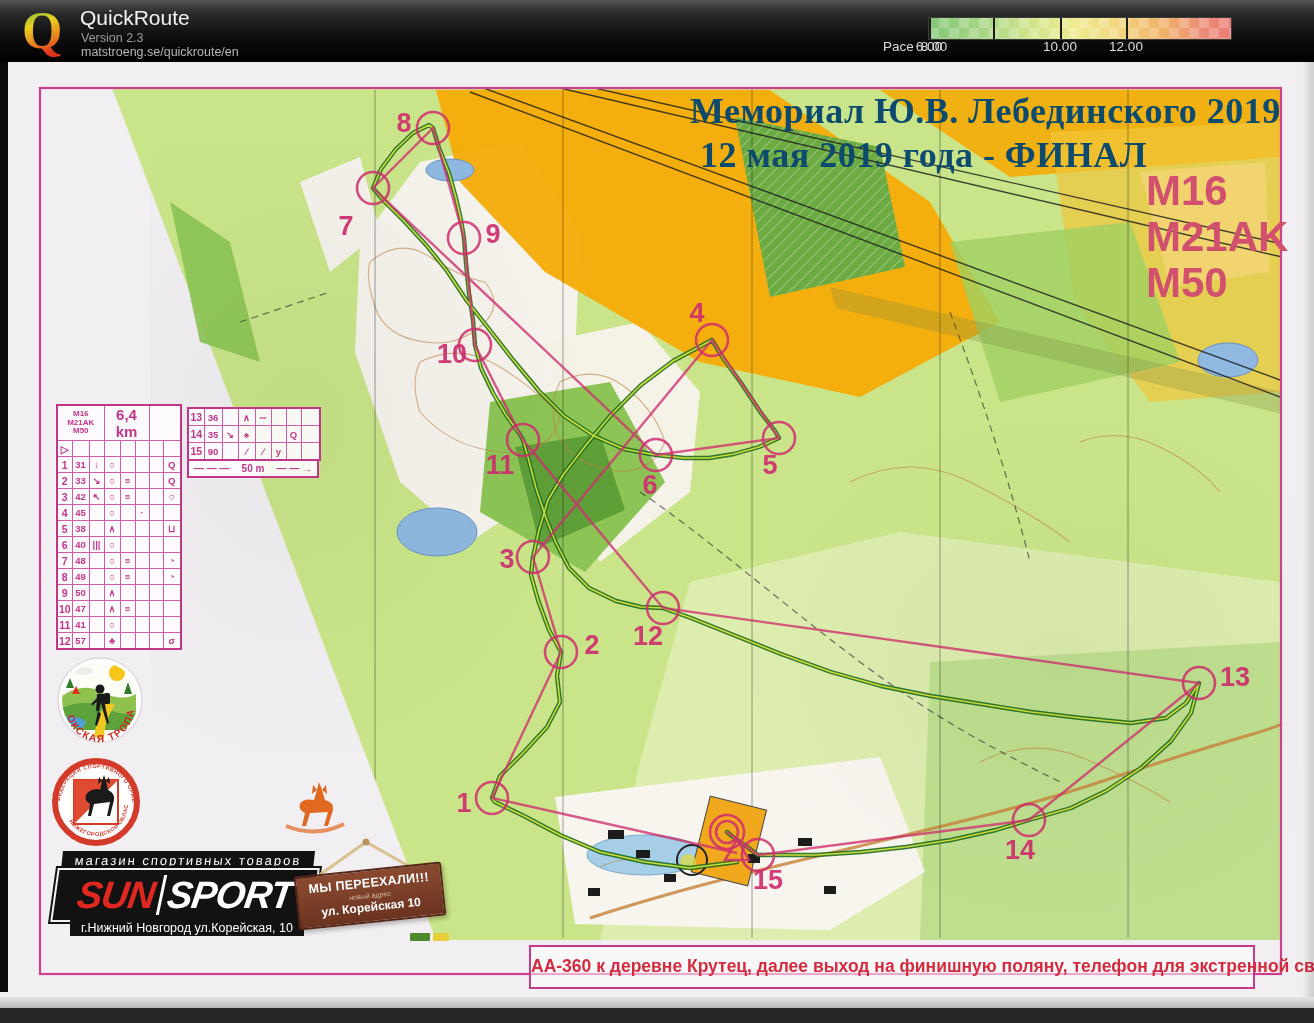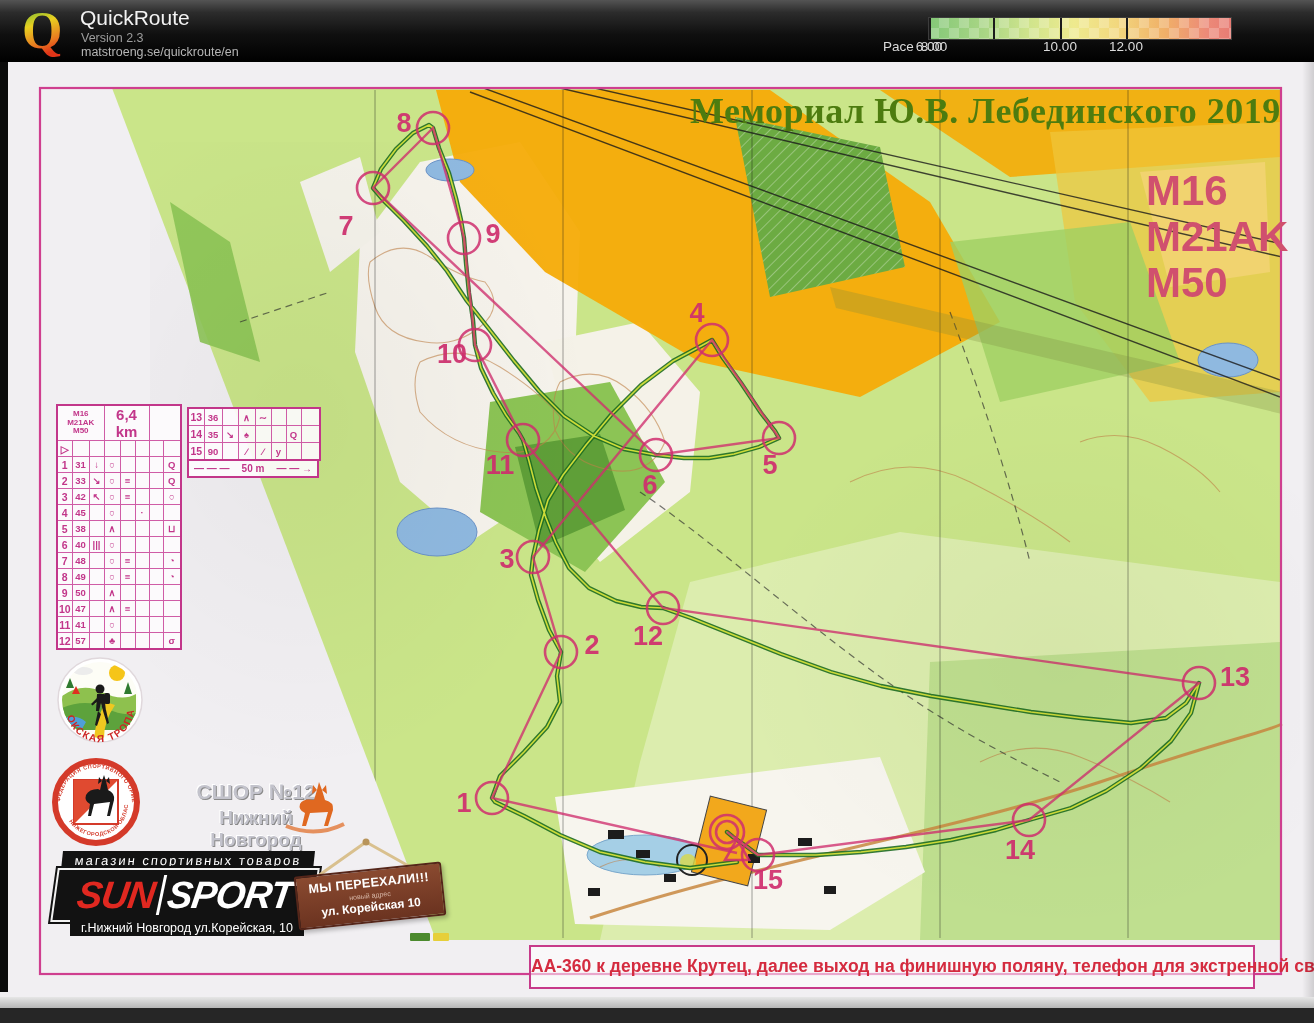--- a/index.html
+++ b/index.html
@@ -32,21 +32,21 @@
   .wrinkle{position:absolute;pointer-events:none;}
   #map-svg{position:absolute;left:0;top:0;width:1314px;height:946px;}
 
   .leg{fill:none;stroke:#d02e6e;stroke-width:2.4;opacity:.78;}
   .ring{fill:none;stroke:#d02e6e;stroke-width:2.6;opacity:.85;}
   .num{fill:#d02e6e;font-family:"Liberation Sans",sans-serif;font-size:27px;font-weight:bold;opacity:.92;}
   .routeOuter{fill:none;stroke:#1d6b21;stroke-width:4.4;stroke-linejoin:round;stroke-linecap:round;opacity:.9;}
   .routeInner{fill:none;stroke:#d7e23a;stroke-width:1.6;stroke-linejoin:round;stroke-linecap:round;opacity:.95;}
 
   
-  .map-title{position:absolute;font-family:"Liberation Serif",serif;font-weight:bold;color:#4d7c0f;font-size:36px;letter-spacing:.5px;white-space:nowrap;}
+  .map-title{position:absolute;font-family:"Liberation Serif",serif;font-weight:bold;color:#0c4a6e;font-size:36px;letter-spacing:.5px;white-space:nowrap;}
   #title1{left:690px;top:28px;}
   #title2{left:700px;top:72px;}
   .class-list{position:absolute;left:1146px;top:106px;color:#d0506e;font-size:42px;font-weight:bold;line-height:46px;}
 
   
   .cc{position:absolute;left:56px;top:342px;border-collapse:collapse;background:rgba(253,251,253,.92);border:2px solid #c2368a;table-layout:fixed;width:124px;}
   .cc td,.cc th{border:1px solid #cf5ca6;font-family:"Liberation Sans",sans-serif;font-weight:bold;font-size:9.5px;color:#c2368a;text-align:center;padding:0;height:15px;overflow:hidden;}
   .cc .clscell{font-size:8px;line-height:8.5px;height:32px;}
   .cc .distcell{font-size:15px;}
   .cc td.c0{font-size:10.5px;}
@@ -253,20 +253,21 @@
           <polygon points="737,777 749,798 725,798" class="ring"></polygon>
           <circle cx="727" cy="770" r="11" class="ring"></circle>
           <circle cx="727" cy="770" r="17" class="ring"></circle>
         </g>
     </svg>
 
     <div class="wrinkle" style="left:150px;top:80px;width:500px;height:700px;background:radial-gradient(ellipse at 30% 40%,rgba(0,0,0,.04),transparent 60%);"></div>
     <div class="wrinkle" style="left:700px;top:300px;width:600px;height:600px;background:radial-gradient(ellipse at 60% 50%,rgba(0,0,0,.03),transparent 65%);"></div>
 
     <div class="map-title" id="title1">Мемориал Ю.В. Лебединского 2019</div>
+    <div class="map-title" id="title2">12 мая 2019 года - ФИНАЛ</div>
 
     <div class="class-list">
       <div>M16</div>
       <div>M21AK</div>
       <div>M50</div>
     </div>
 
     <table class="cc">
       <colgroup>
           <col style="width:15px">
@@ -519,24 +520,20 @@
         <path d="M48,34 l2,-9 -4,3 1,-7 3,4 2,-6 2,6 3,-4 1,7 -4,-3 2,9 q7,3 6,10 l-4,16 h-3 l3,-14 -16,2 -3,12 h-3 l2,-12 q-6,-3 -4,-9 q3,-6 12,-6 z"></path>
       </g>
       <text font-size="5.5" font-weight="bold" fill="#d43a2a" letter-spacing="0.5">
         <textPath href="#fsotop" startOffset="2%">ФЕДЕРАЦИЯ СПОРТИВНОГО ОРИЕНТИРОВАНИЯ</textPath>
       </text>
       <text font-size="5.5" font-weight="bold" fill="#d43a2a" letter-spacing="0.5">
         <textPath href="#fsobot" startOffset="18%">НИЖЕГОРОДСКОЙ ОБЛАСТИ</textPath>
       </text>
     </svg>
 
-    <div class="sshor">
-      <div class="l1">СШОР №12</div>
-      <div class="l2">Нижний Новгород</div>
-    </div>
 
     <svg class="deer2" viewBox="0 0 62 64">
       <path d="M30,26 l3,-10 -5,4 1,-9 4,5 2,-8 3,8 4,-5 1,9 -5,-4 3,10 q9,2 8,10 l-5,16 h-4 l4,-14 -18,1 -4,13 h-4 l3,-13 q-7,-3 -5,-9 q3,-6 14,-4 z" fill="#e06820"></path>
       <path d="M2,52 q30,12 58,-2" fill="none" stroke="#e06820" stroke-width="4" opacity="0.7"></path>
     </svg>
 
     <div class="sun-tag">магазин спортивных товаров</div>
     <div class="sun-main">
       <span class="sun">SUN</span>
       <span class="gap"></span>

